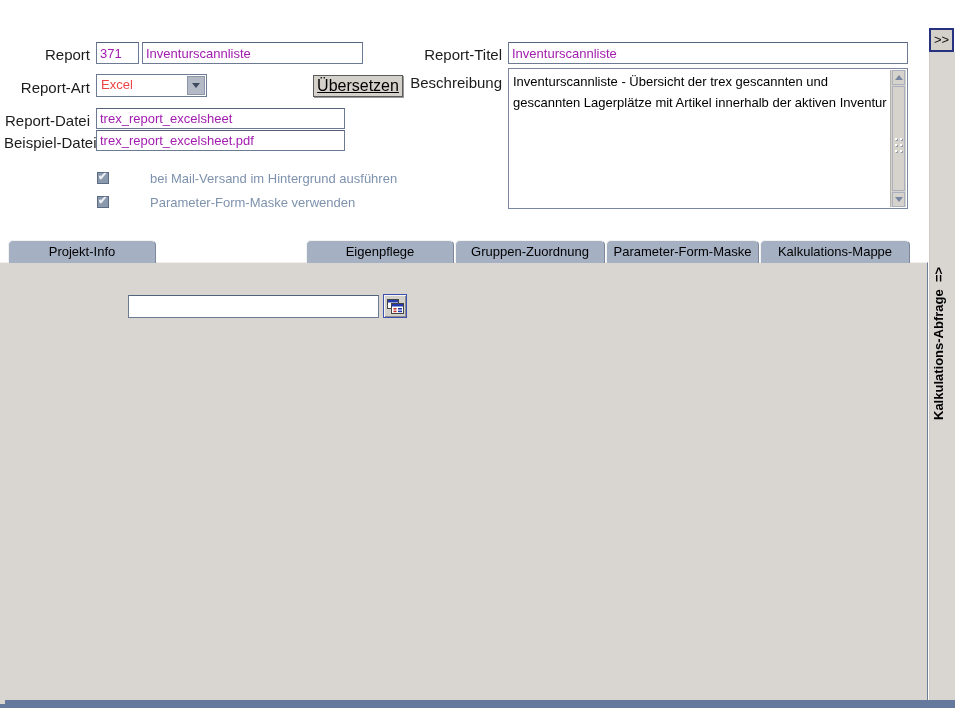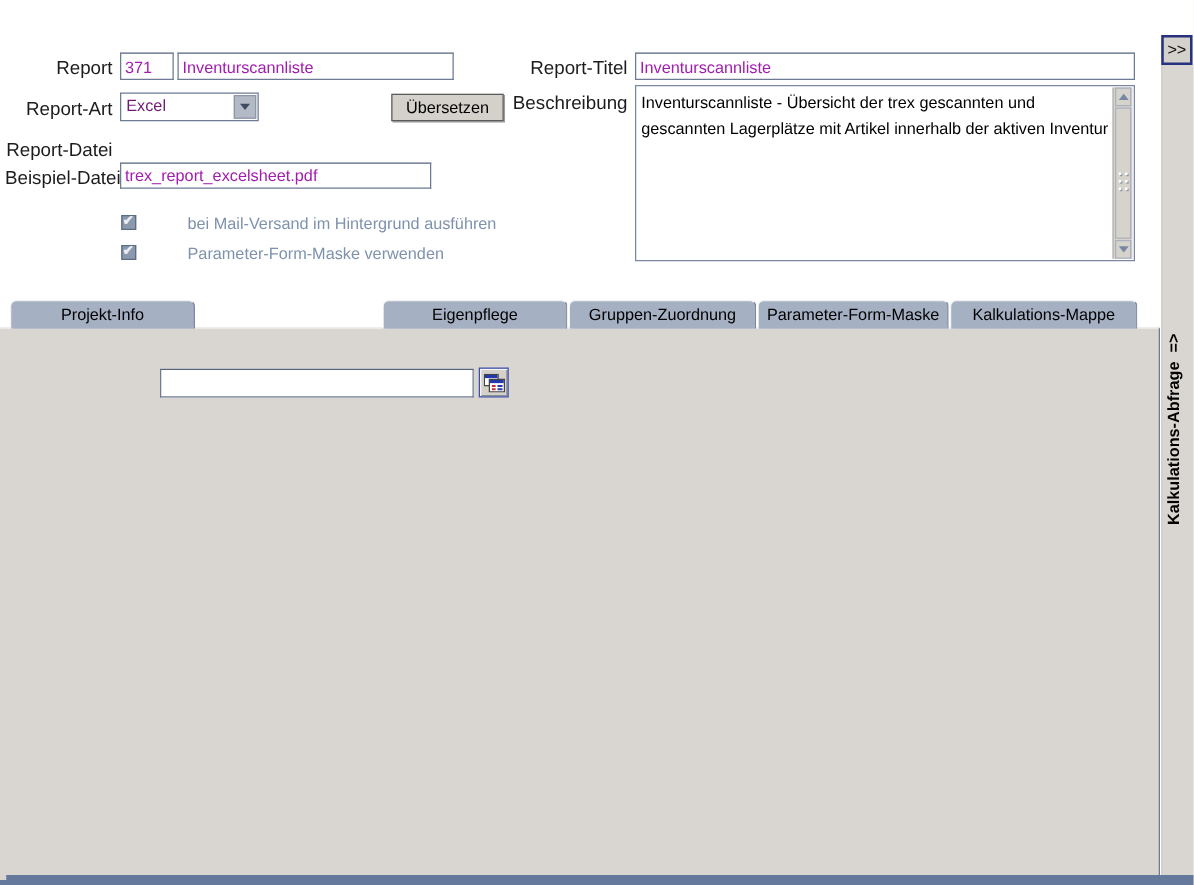--- a/index.html
+++ b/index.html
@@ -15,25 +15,25 @@
   .win-controls { position:absolute; right:18px; top:0; height:22px; display:flex; gap:5px; align-items:center; }
   .win-btn { width:13px; height:14px; color:#5d6778; font-size:12px; font-weight:bold;
              line-height:14px; text-align:center; cursor:default; }
 
   
   .lbl { position:absolute; font-size:15px; color:#1c1c1c; text-align:right; white-space:nowrap; }
   .fld { position:absolute; border:1px solid #6d7a94; border-top-color:#55627c; background:#fff;
          font-family:"Liberation Sans", sans-serif; font-size:13px; color:#a21caf; padding:1px 3px; outline:none; }
 
   .btn { position:absolute; background:#d4d1cb; border:1px solid #5a5b5d;
-         box-shadow:1px 1px 0 #9a9a9a; font-size:13px; color:#000; text-align:center; cursor:default; }
+         box-shadow:1px 1px 0 #9a9a9a; font-size:16px; color:#000; text-align:center; cursor:default;text-decoration:underline; }
 
   
   .dropdown { position:absolute; border:1px solid #6d7a94; background:#fff; }
-  .dropdown .dd-text { position:absolute; left:4px; top:2px; font-size:13px; color:#701a75; }
+  .dropdown .dd-text { position:absolute; left:4px; top:2px; font-size:13px; color:#ef4444; }
   .dd-arrow-btn { position:absolute; right:1px; top:1px; bottom:1px; width:18px; background:#b4bac5;
                   border:1px solid #8d96a8; display:flex; align-items:center; justify-content:center; }
   .dd-arrow { width:0; height:0; border-left:4px solid transparent; border-right:4px solid transparent;
               border-top:5px solid #3f4a61; }
 
   
   .chk-box { position:absolute; width:12px; height:12px; background:#8b99ad; border:1px solid #5d6c86; }
   .chk-box .tick { position:absolute; left:0px; top:-3px; font-size:11px; color:#e9edf3; font-weight:bold; }
   .chk-lbl { position:absolute; font-size:13px; color:#7e92ad; white-space:nowrap;margin-left:36px; }
 
@@ -101,20 +101,21 @@
 
   <div class="dropdown" style="left:96px; top:74px; width:111px; height:23px;">
     <span class="dd-text">Excel</span>
     <span class="dd-arrow-btn">
       <span class="dd-arrow"></span>
     </span>
   </div>
 
   <div class="btn" style="left:313px; top:75px; width:90px; height:22px; line-height:20px;">Übersetzen</div>
 
+  <input class="fld" style="left: 96px; top: 108px; width: 249px; height: 21px;" value="trex_report_excelsheet">
   <input class="fld" style="left: 96px; top: 130px; width: 249px; height: 21px;" value="trex_report_excelsheet.pdf">
 
   <span class="chk-box checked" style="left:97px; top:172px;">
     <span class="tick">✔</span>
   </span>
   <span class="chk-lbl" style="left:114px; top:171px;">bei Mail-Versand im Hintergrund ausführen</span>
 
   <span class="chk-box checked" style="left:97px; top:196px;">
     <span class="tick">✔</span>
   </span>

